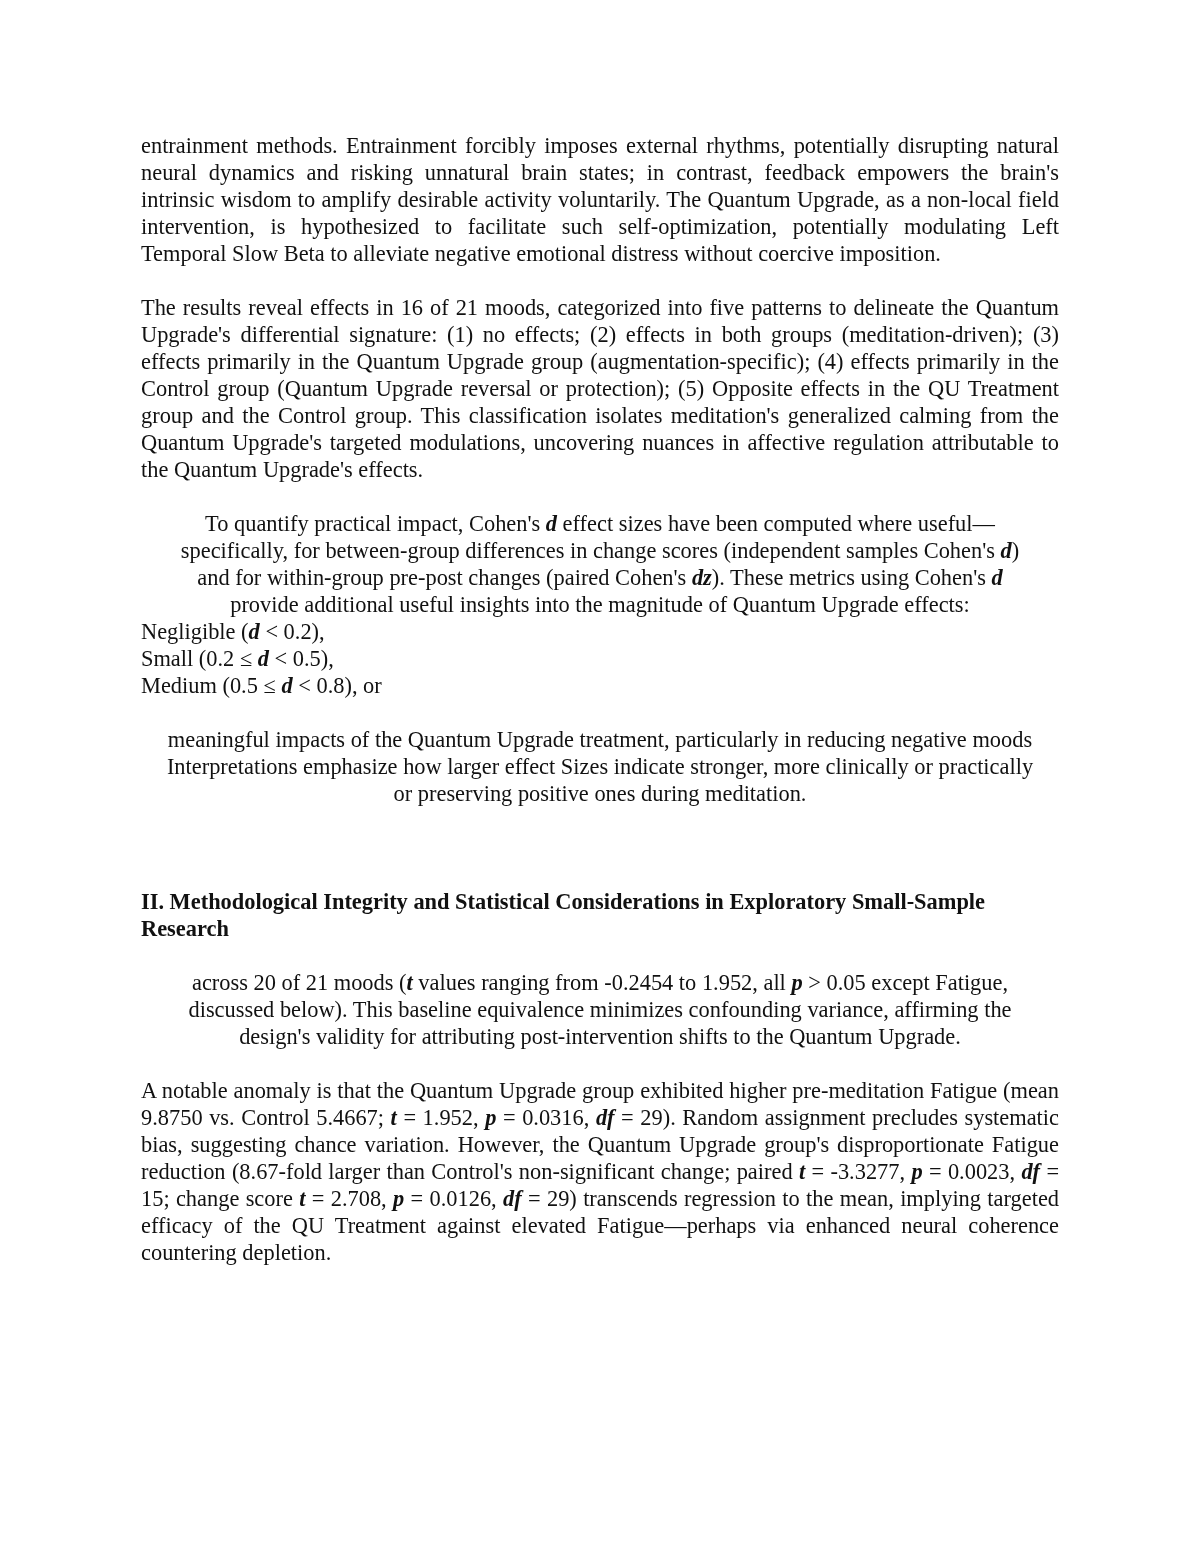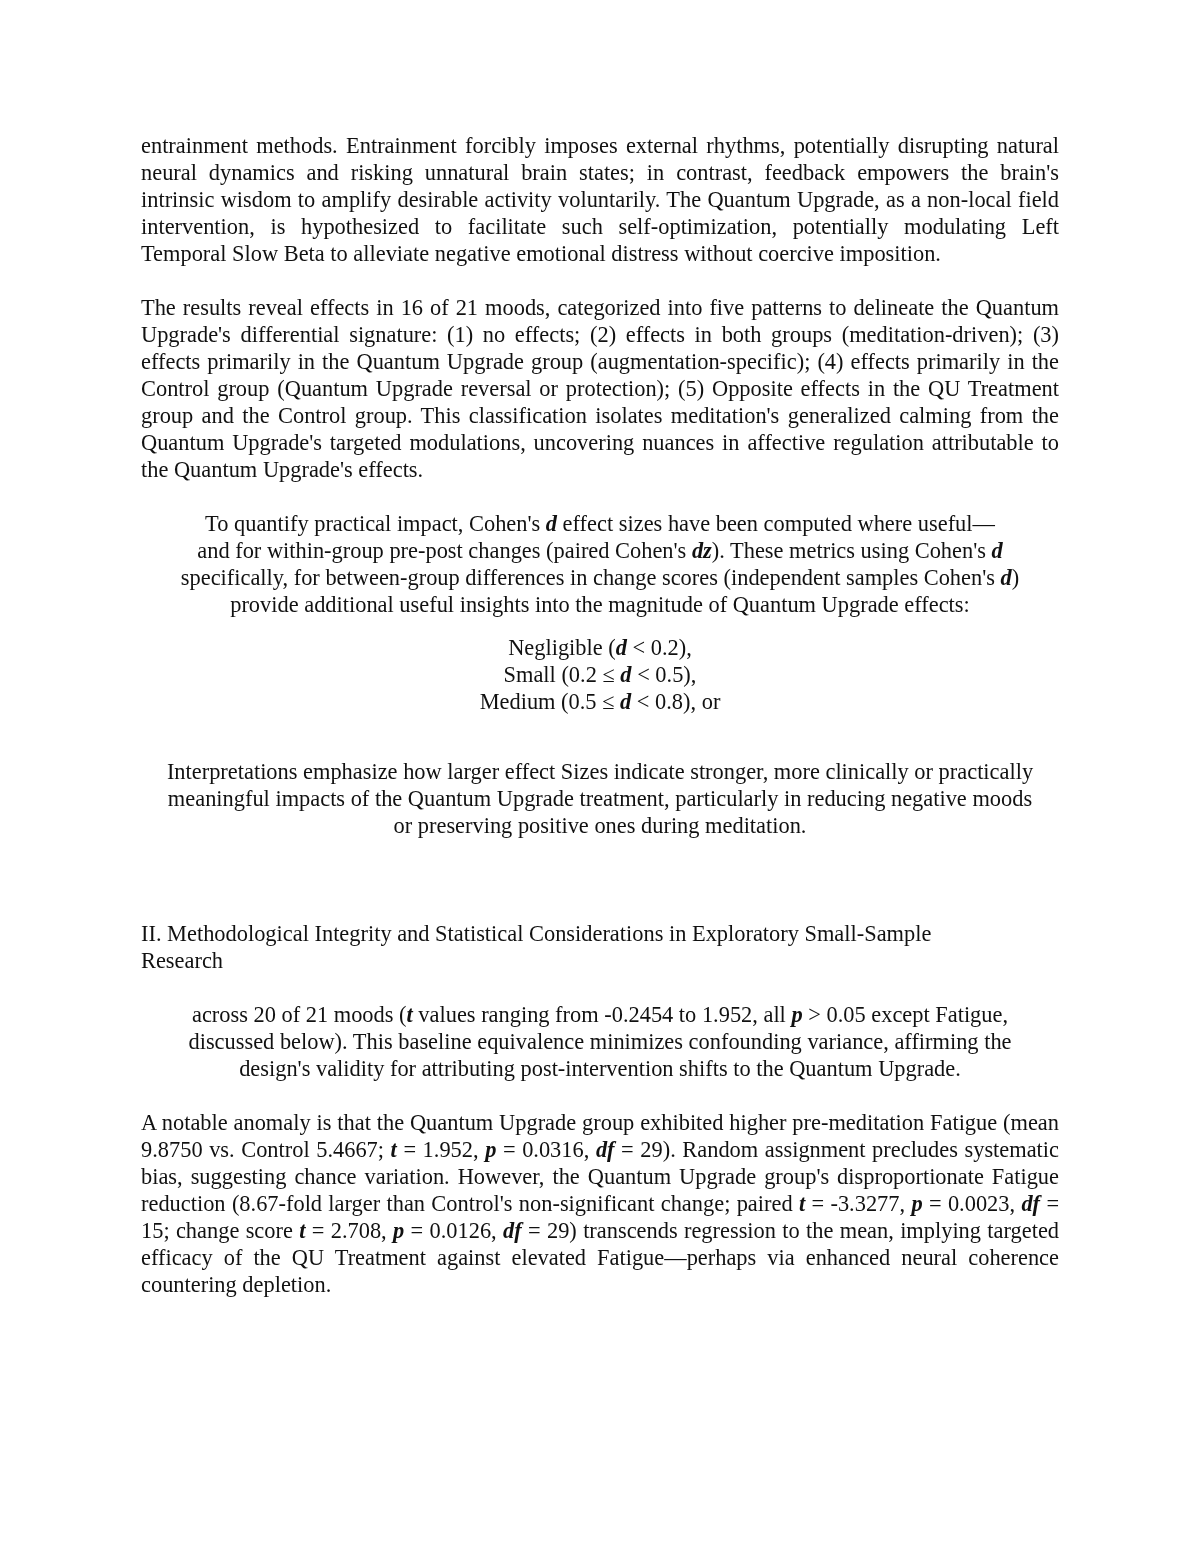--- a/index.html
+++ b/index.html
@@ -33,30 +33,29 @@
     .left {
       text-align: center;
     }
     .gap {
       height: 27px;
     }
     .gap-large {
       height: 81px;
     }
     .center-list {
-      text-align: center;
       font-size: 22.4px;
       line-height: 27px;
-      margin: 16px;
+      margin: 0;
     }
     .center-list div {
       margin: 0;
     }
     .heading {
-      font-weight: normal;
+      font-weight: bold;
       font-size: 22.4px;
       line-height: 27px;
       margin: 0;
     }
     b.sym, .sym {
       font-weight: bold;
       font-style: italic;
     }
   </style>
 </head>
@@ -67,36 +66,36 @@
   <p class="para justify">entrainment methods.  Entrainment forcibly imposes external rhythms, potentially disrupting natural neural dynamics and risking unnatural brain states; in contrast, feedback empowers the brain's intrinsic wisdom to amplify desirable activity voluntarily.  The Quantum Upgrade, as a non-local field intervention, is hypothesized to facilitate such self-optimization, potentially modulating Left Temporal Slow Beta to alleviate negative emotional distress without coercive imposition.</p>
 
   <div class="gap"></div>
 
   <p class="para justify">The results reveal effects in 16 of 21 moods, categorized into five patterns to delineate the Quantum Upgrade's differential signature: (1) no effects; (2) effects in both groups (meditation-driven); (3) effects primarily in the Quantum Upgrade group (augmentation-specific); (4) effects primarily in the Control group (Quantum Upgrade reversal or protection); (5) Opposite effects in the QU Treatment group and the Control group.  This classification isolates meditation's generalized calming from the Quantum Upgrade's targeted modulations, uncovering nuances in affective regulation attributable to the Quantum Upgrade's effects.</p>
 
   <div class="gap"></div>
 
   <div class="para left">
     <div><span>To quantify practical impact, Cohen's </span><span class="sym">d</span><span> effect sizes have been computed where useful—</span></div>
+    <div><span>specifically, for between-group differences in change scores (independent samples Cohen's </span><span class="sym">d</span><span>)</span></div>
     <div><span>and for within-group pre-post changes (paired Cohen's </span><span class="sym">dz</span><span>).  These metrics using Cohen's </span><span class="sym">d</span></div>
-    <div><span>specifically, for between-group differences in change scores (independent samples Cohen's </span><span class="sym">d</span><span>)</span></div>
     <div>provide additional useful insights into the magnitude of Quantum Upgrade effects:</div>
   </div>
 
   <div class="center-list">
     <div><span>Negligible (</span><span class="sym">d</span><span> &lt; 0.2),</span></div>
     <div><span>Small (0.2 ≤ </span><span class="sym">d</span><span> &lt; 0.5),</span></div>
     <div><span>Medium (0.5 ≤ </span><span class="sym">d</span><span> &lt; 0.8), or</span></div>
   </div>
 
   <div class="gap"></div>
 
   <div class="para left">
+    <div>meaningful impacts of the Quantum Upgrade treatment, particularly in reducing negative moods</div>
     <div>Interpretations emphasize how larger effect Sizes indicate stronger, more clinically or practically</div>
-    <div>meaningful impacts of the Quantum Upgrade treatment, particularly in reducing negative moods</div>
     <div>or preserving positive ones during meditation.</div>
   </div>
 
   <div class="gap-large"></div>
 
   <div class="heading">
     <div>II.  Methodological Integrity and Statistical Considerations in Exploratory Small-Sample</div>
     <div>Research</div>
   </div>
 

